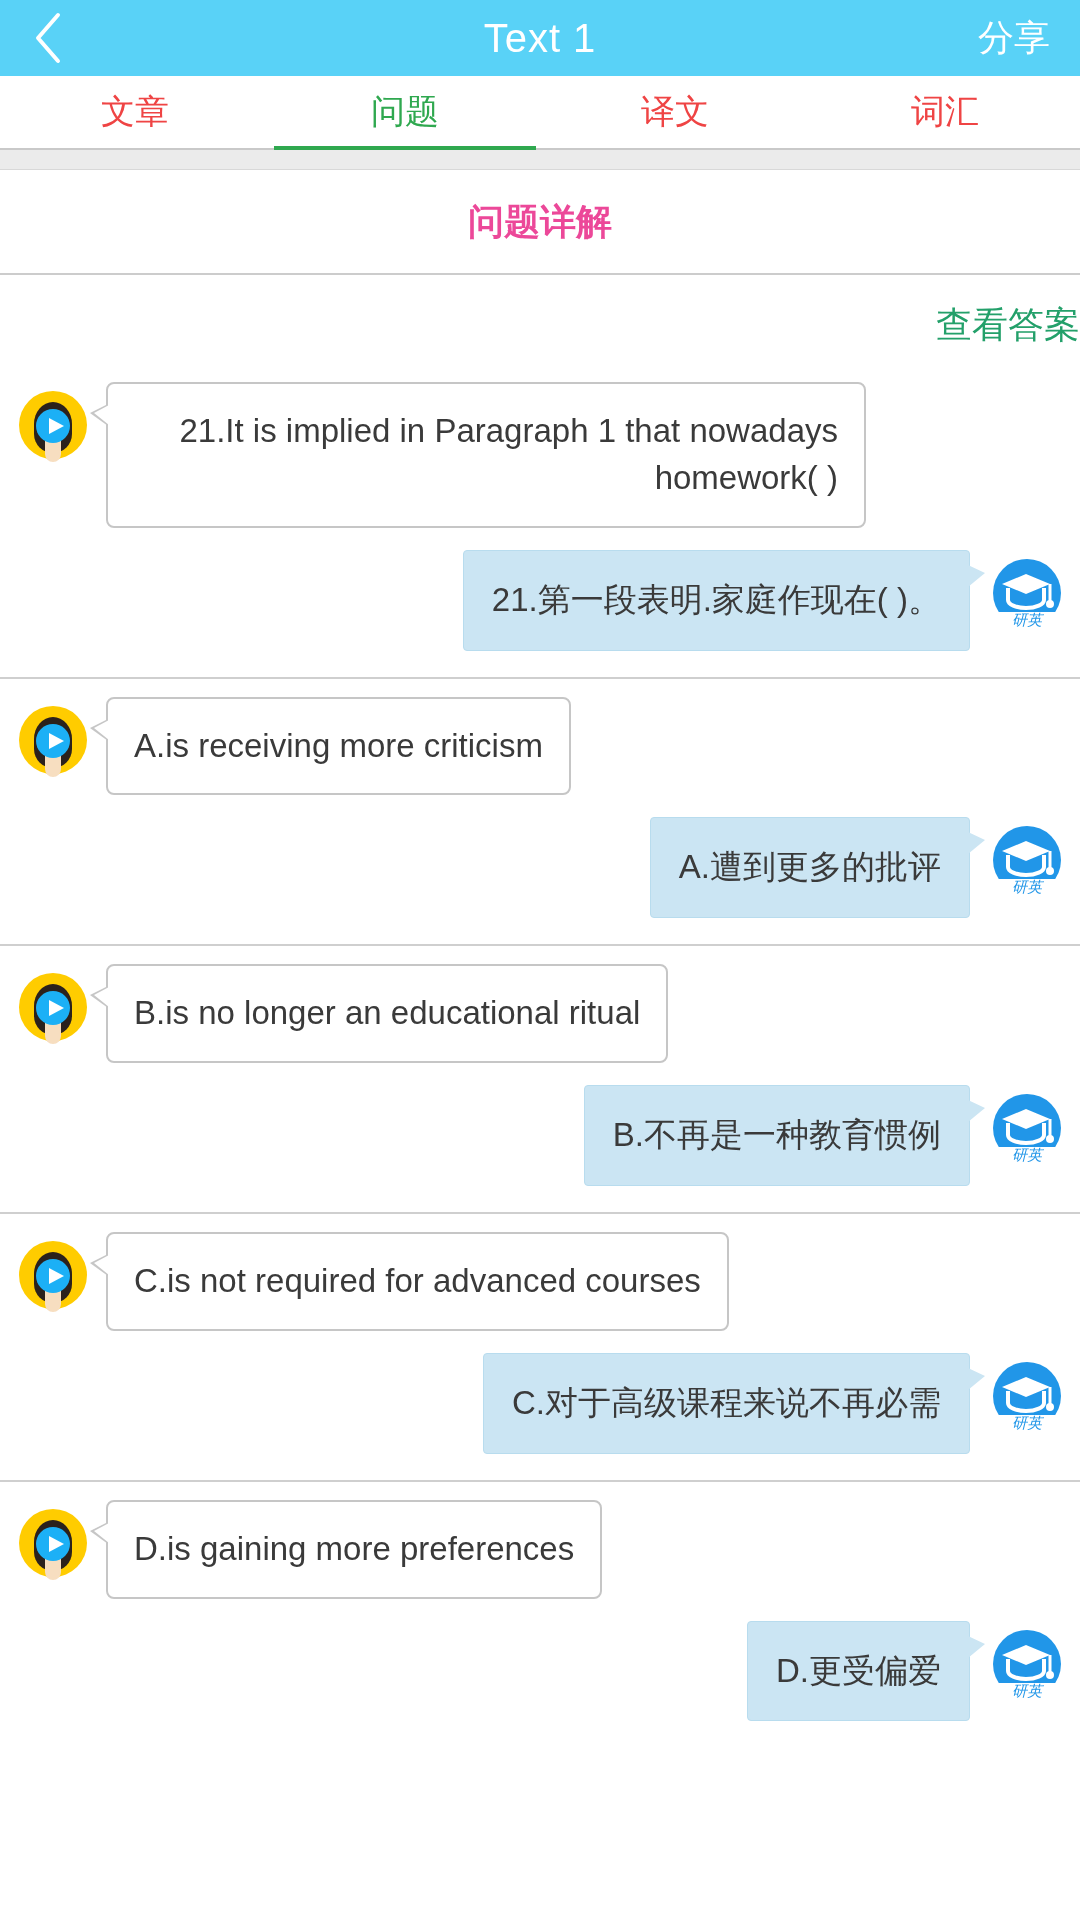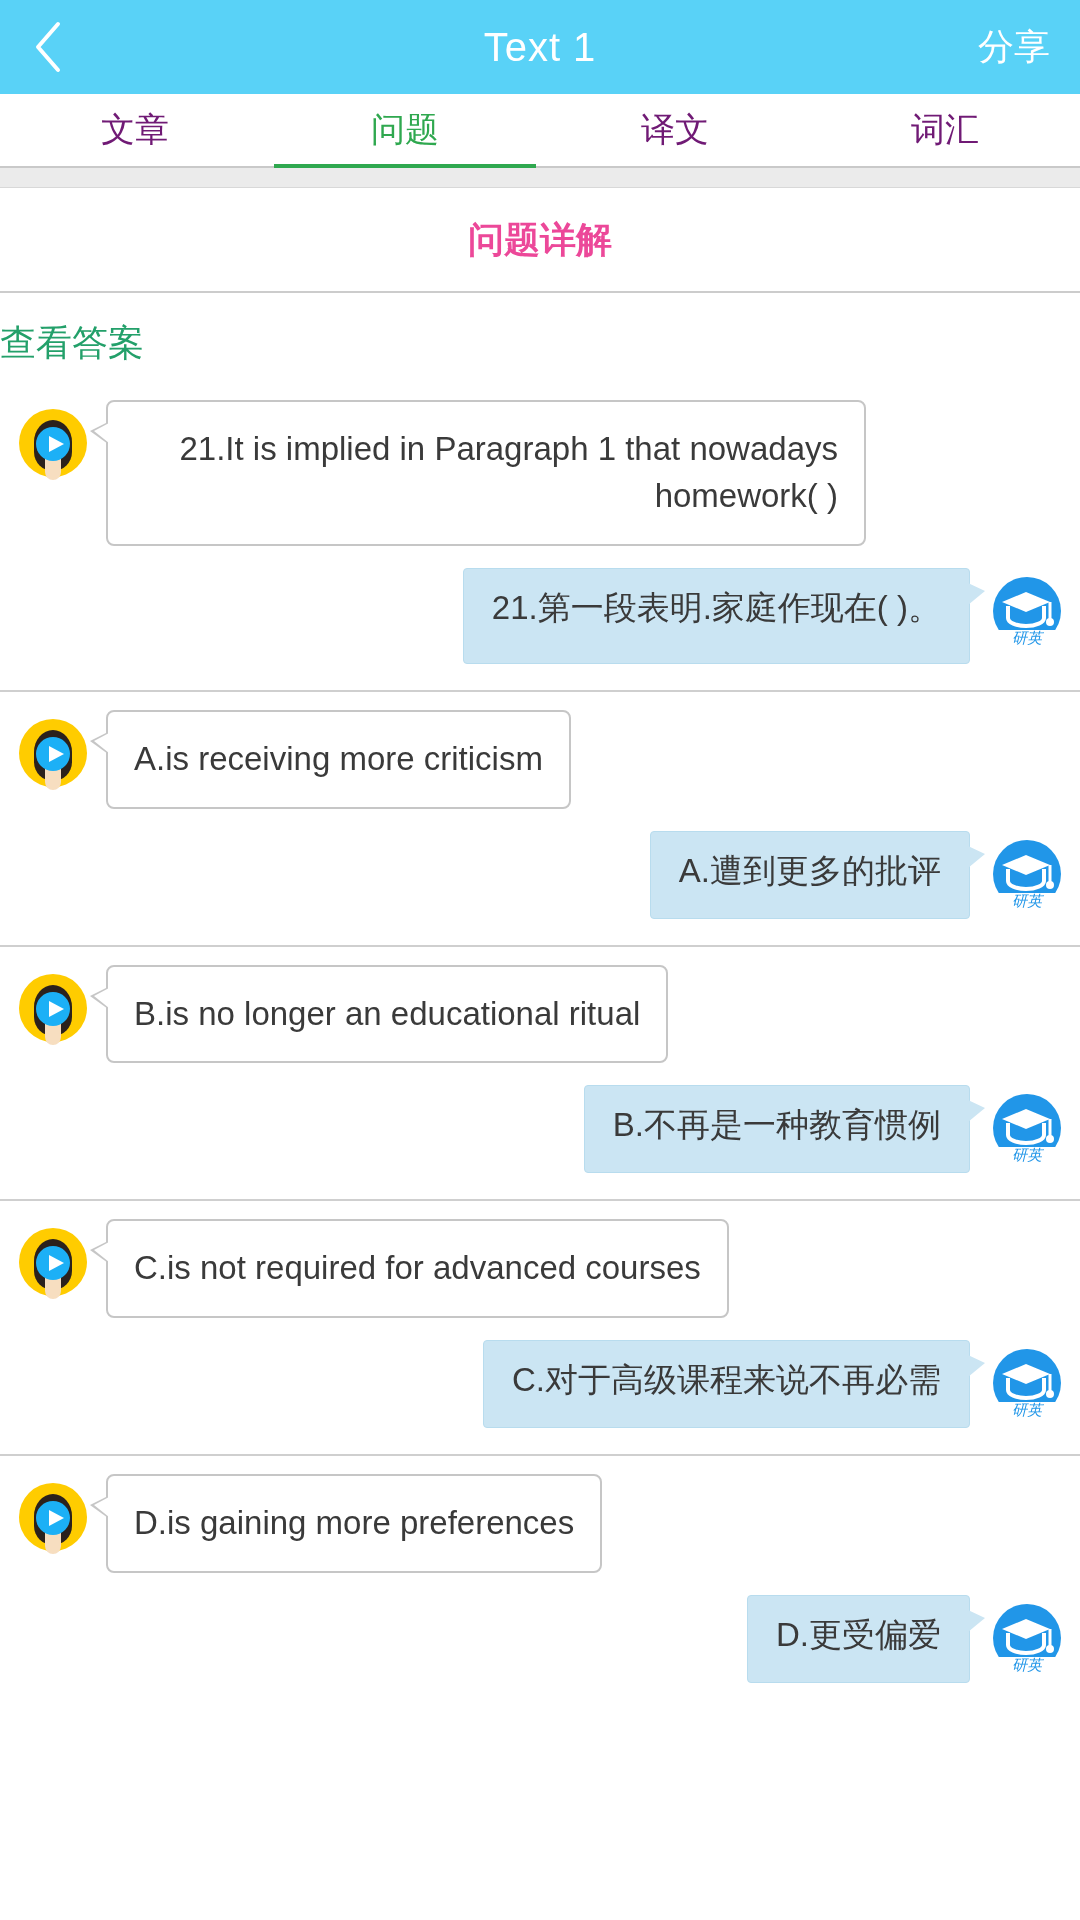--- a/index.html
+++ b/index.html
@@ -11,21 +11,21 @@
   }
 
   body {
     font-family: "Liberation Sans", "DejaVu Sans", sans-serif;
     background: #ffffff;
     color: #333333;
   }
 
   
   .navbar {
-    height: 94px;
+    height: 76px;
     background: #59d2f7;
     display: flex;
     align-items: center;
     justify-content: space-between;
     padding: 0 30px;
     position: relative;
   }
   .nav-back {
     width: 60px;
     display: flex;
@@ -61,21 +61,21 @@
     border-bottom: 2px solid #c9c9c9;
   }
   .tab {
     flex: 1;
     display: flex;
     align-items: center;
     justify-content: center;
     position: relative;
     cursor: pointer;
     font-size: 34px;
-    color: #701a75;
+    color: #ef4444;
   }
   .tab.active { color: #2fa84f; }
   .tab.active::after {
     content: "";
     position: absolute;
     left: 50%;
     transform: translateX(-50%);
     bottom: -2px;
     width: 262px;
     height: 4px;
@@ -92,21 +92,21 @@
   .section-title {
     text-align: center;
     font-size: 36px;
     font-weight: bold;
     color: #ec4899;
     padding: 28px 0 26px;
     border-bottom: 2px solid #cccccc;
   }
 
   .answer-link-wrap {
-    text-align: left;
+    text-align: right;
     padding: 26px 0 14px;
   }
   .answer-link {
     display: inline-block;
     font-size: 36px;
     color: #23a06a;
     cursor: pointer;
   }
 
   
@@ -170,21 +170,21 @@
     border-top: 8px solid transparent;
     border-bottom: 12px solid transparent;
     border-right: 15px solid #ffffff;
   }
   .bubble-cn {
     background: #cbe5f3;
     border: 1px solid #b8dcee;
     border-radius: 4px;
     color: #3a3a3a;
     margin-right: 12px;
-    padding: 16px 28px;
+    padding: 26px 28px;
   }
   .bubble-cn::before {
     content: "";
     position: absolute;
     right: -16px;
     top: 14px;
     width: 0; height: 0;
     border-top: 8px solid transparent;
     border-bottom: 14px solid transparent;
     border-left: 17px solid #cbe5f3;

